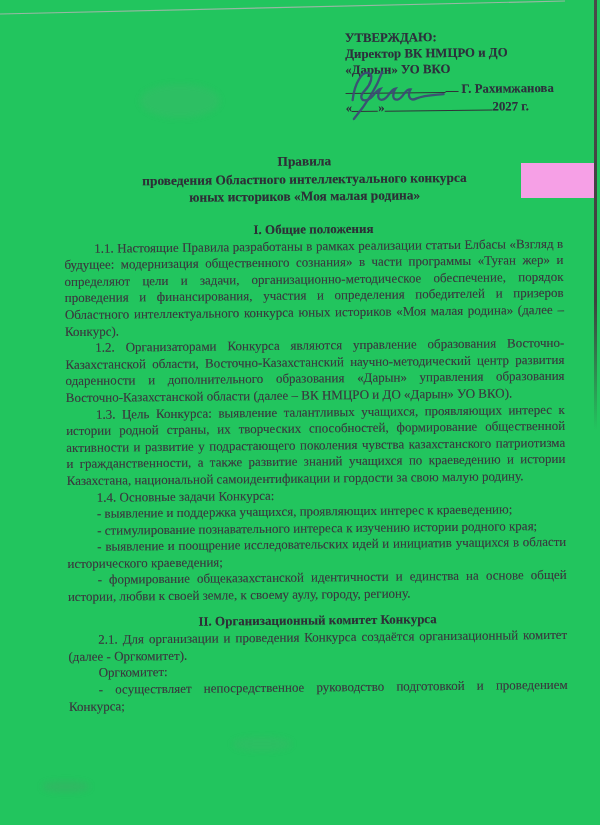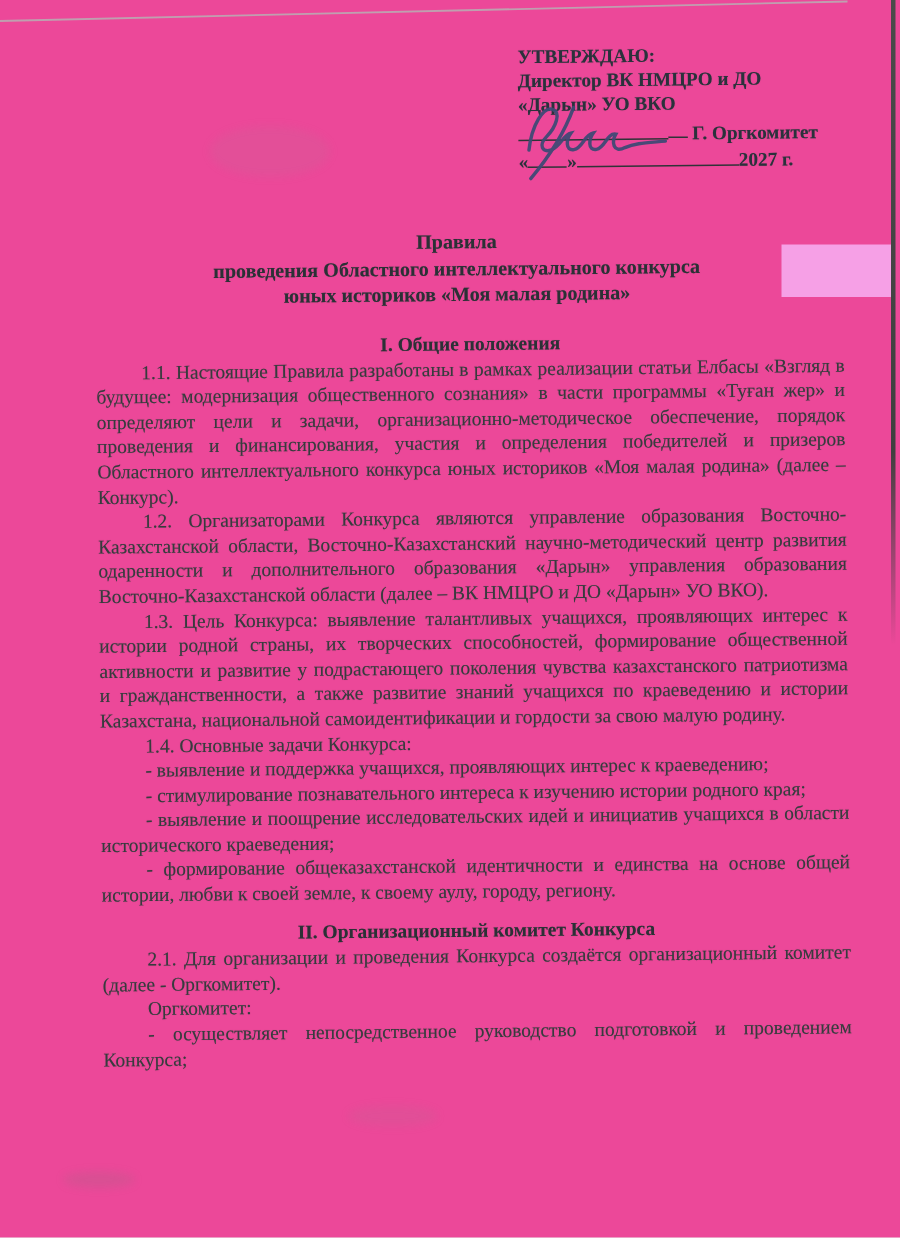--- a/index.html
+++ b/index.html
@@ -1,19 +1,19 @@
 <!DOCTYPE html>
 <html lang="ru"><head>
 <meta charset="utf-8">
 <style>
   html,body{margin:0;padding:0;background:#e8e8e8;}
   .page{
     position:relative;
     width:600px;height:825px;
-    background:#ec4899;
+    background:#22c55e;
     overflow:hidden;
     font-family:"Liberation Serif","DejaVu Serif",serif;
     color:#383b3e;
   }
   
   .scan-top-line{
     position:absolute;left:0;top:0;width:600px;height:20px;pointer-events:none;
   }
   .scan-edge-right{
     position:absolute;right:3px;top:0;width:3px;height:430px;
@@ -84,21 +84,21 @@
   <div class="smudge s2"></div>
   <div class="smudge s3"></div>
 
   <div class="doc">
 
     <div class="approval">
       <div class="row">УТВЕРЖДАЮ:</div>
       <div class="row">Директор ВК НМЦРО и ДО</div>
       <div class="row">«Дарын» УО ВКО</div>
       <div class="sig-row">
-        <span class="ul"></span><span class="dash"></span><span>Г. Оргкомитет</span>
+        <span class="ul"></span><span class="dash"></span><span>Г. Рахимжанова</span>
       </div>
       <div class="date-row">
         <span>«</span><span class="ul b1"></span><span>»</span><span class="ul b2"></span><span>2027 г.</span>
       </div>
       <svg class="sig-svg" viewBox="0 0 112 60">
         <g fill="none" stroke="#3d4a75" stroke-width="2.3" stroke-linecap="round" opacity="0.93">
           <path d="M7 34 C9 17 17 5 23 7 C29 9 25 19 19 25 C13 31 16 36 22 34 C28 32 30 24 35 23 C32 27 31 35 37 34 C43 33 44 24 50 23 C47 27 46 35 52 34 C58 33 59 23 65 24 C62 29 63 37 71 33 C78 30 85 30 98 29"></path>
           <path d="M37 6 C31 22 20 39 8 53"></path>
         </g>
       </svg>

